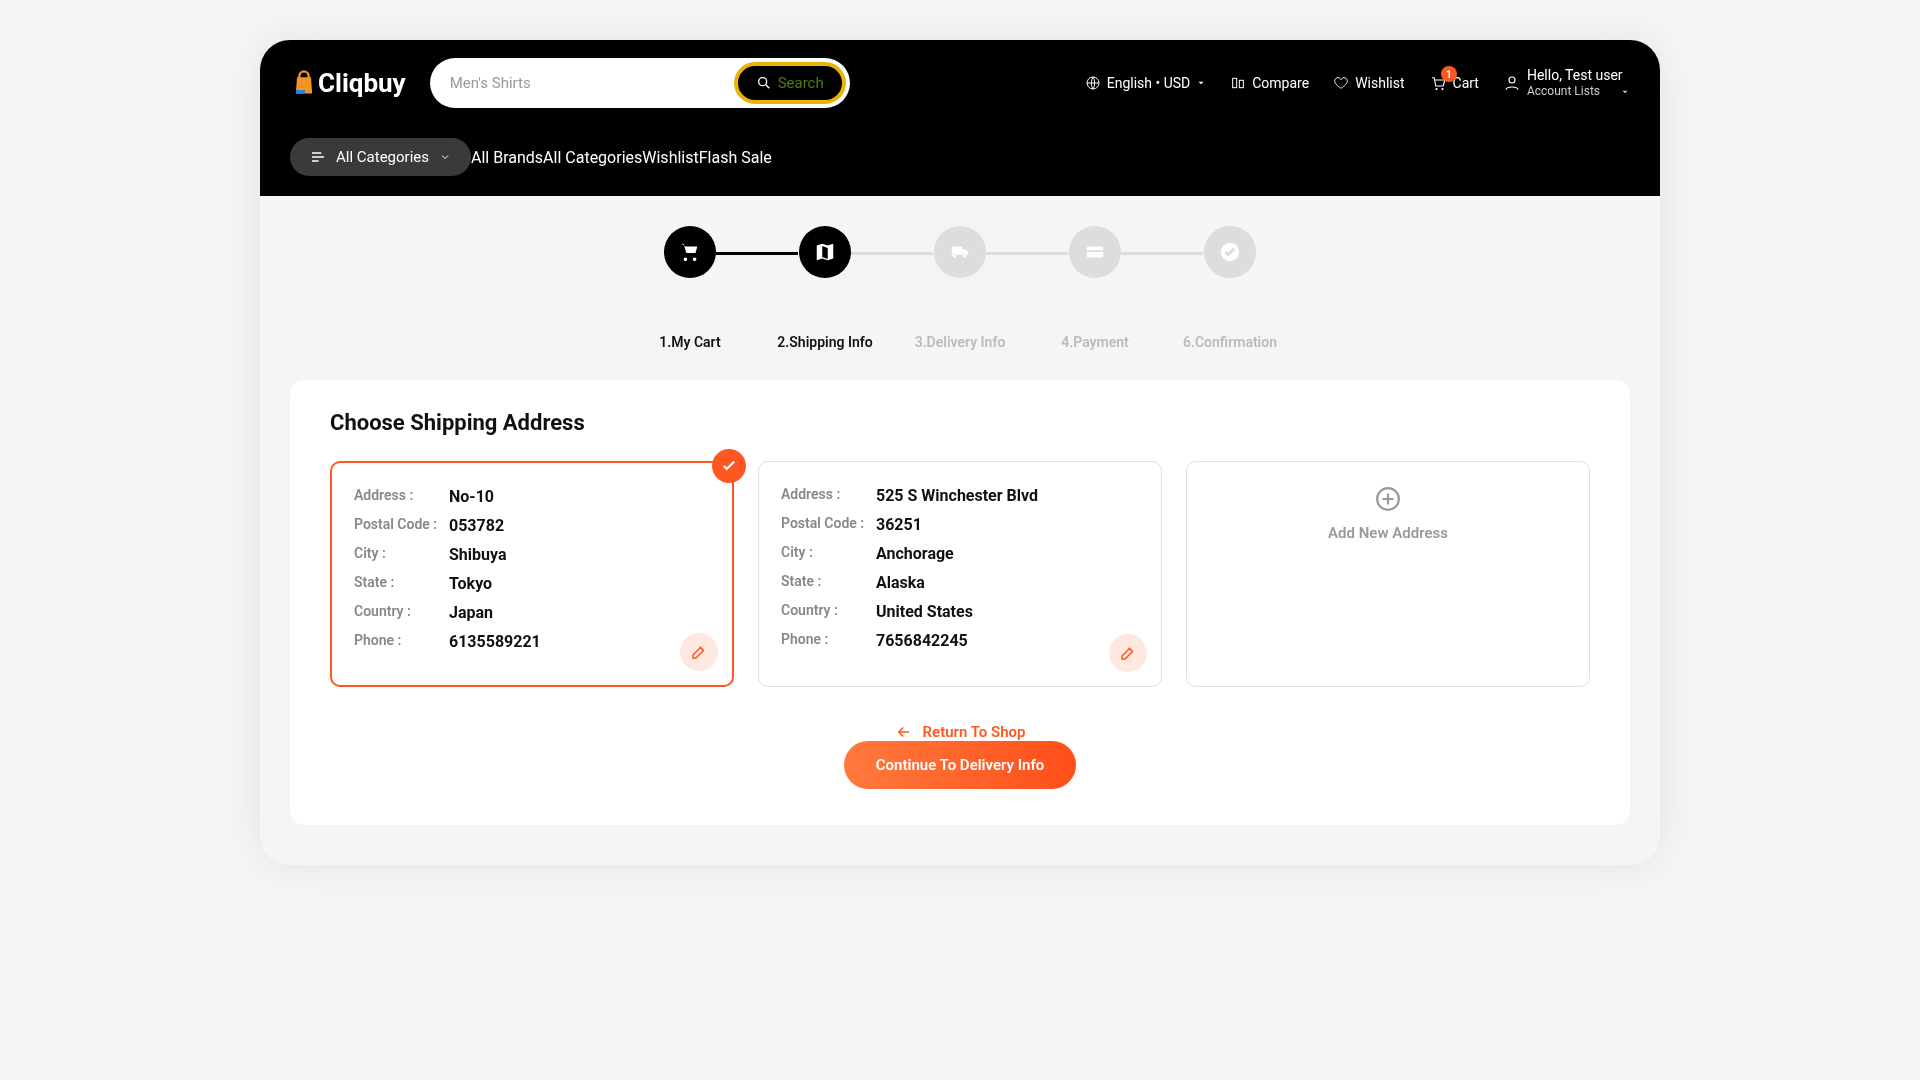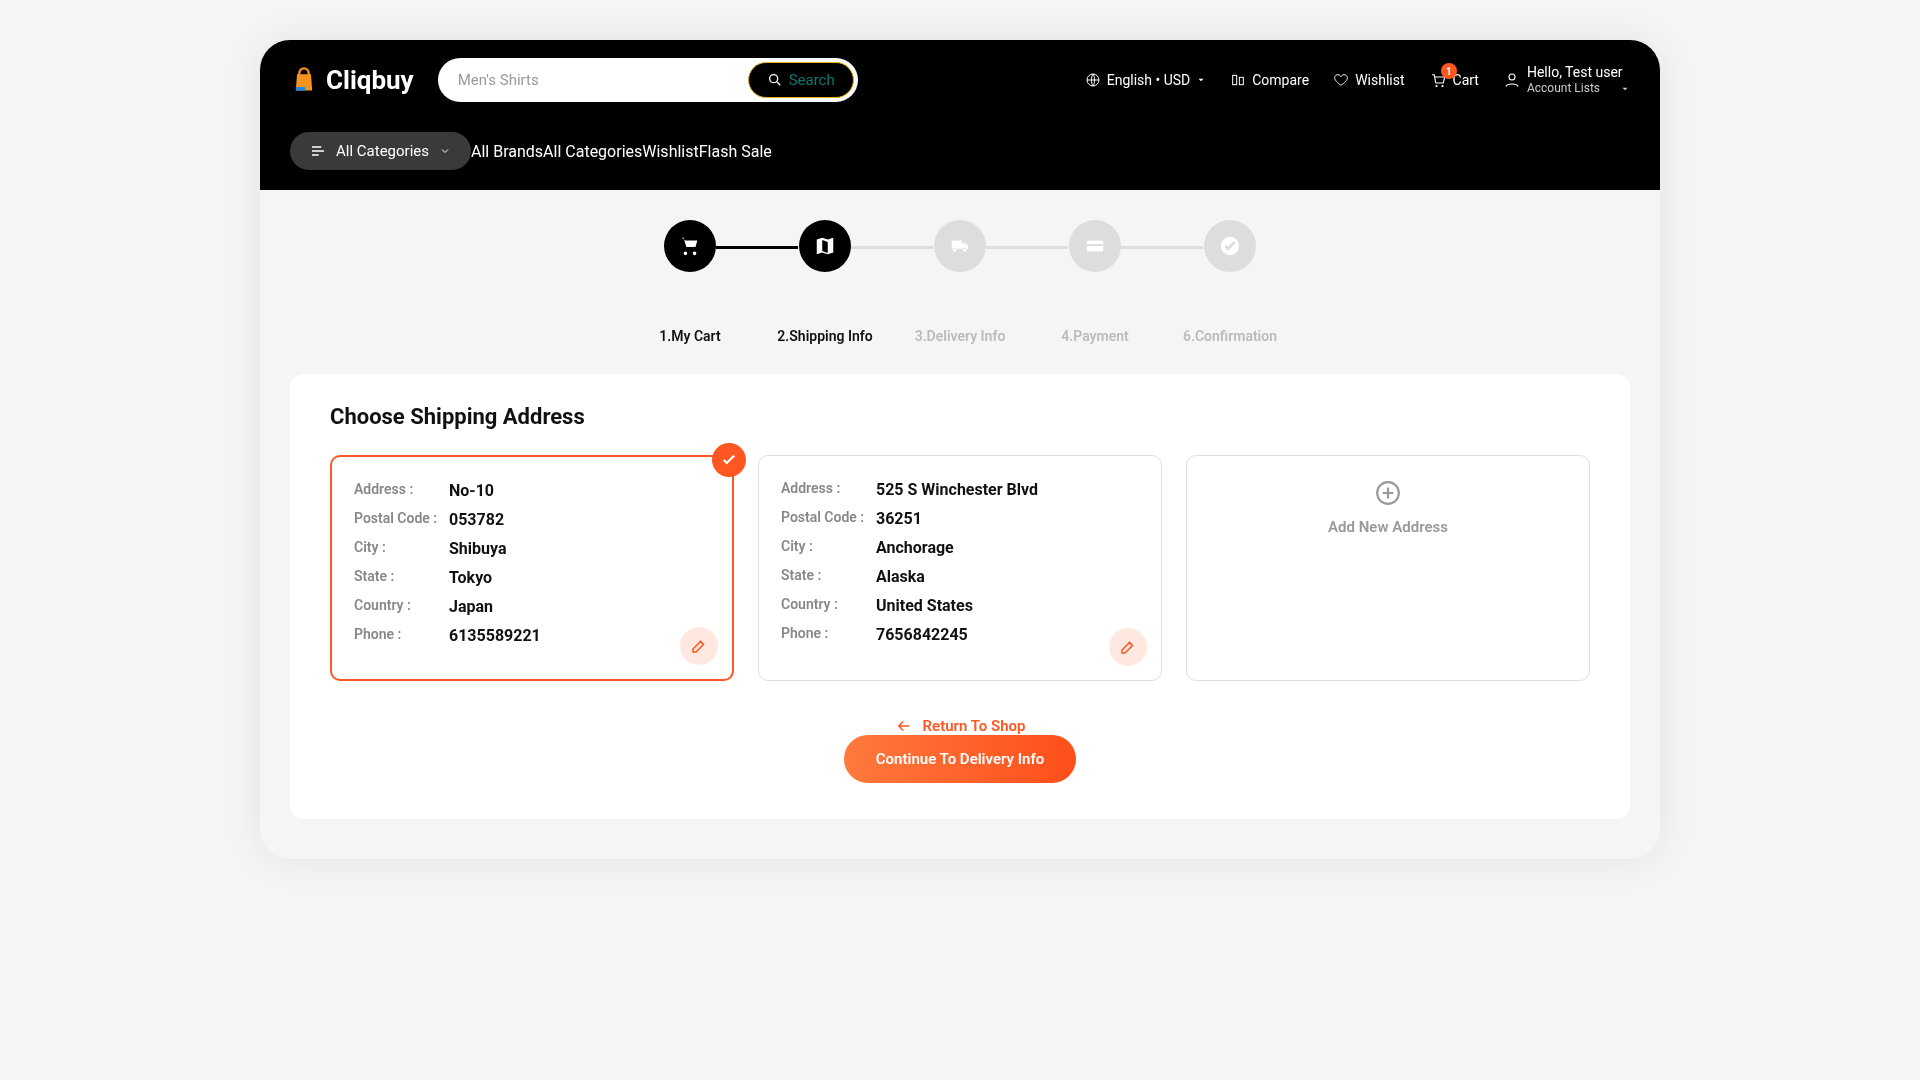--- a/index.html
+++ b/index.html
@@ -1,28 +1,28 @@
 <!DOCTYPE html>
 <html><head>
 <meta charset="utf-8">
 <style>
 * { margin: 0; padding: 0; box-sizing: border-box; font-family: -apple-system, BlinkMacSystemFont, 'Segoe UI', Roboto, sans-serif; }
 body { background: #f5f5f5; }
 .page-wrapper { background: #f5f5f5; padding: 40px; }
 .app-container { background: #f5f5f5; border-radius: 30px; overflow: hidden; max-width: 1400px; margin: 0 auto; box-shadow: 0 0 40px rgba(0,0,0,0.08); }
 
 .header-top { background: #000; padding: 18px 30px; display: flex; align-items: center; gap: 24px; }
-.logo { display: flex; align-items: center; gap: 8px; }
+.logo { display: flex; align-items: center; }
 .logo-icon { width: 28px; height: 28px; }
 .logo-text { color: #fff; font-size: 26px; font-weight: 700; }
 
 .search-wrap { flex: 0 0 420px; display: flex; align-items: center; background: #fff; border-radius: 30px; padding: 4px 4px 4px 20px; }
 .search-input { flex: 1; border: none; outline: none; font-size: 15px; color: #333; background: transparent; }
 .search-input::placeholder { color: #999; }
-.search-btn { display: flex; align-items: center; gap: 6px; background: #000; color: #0f766e; border: 1px solid #eab308; border-radius: 24px; padding: 8px 18px; cursor: pointer; font-size: 15px; }
+.search-btn { display: flex; align-items: center; gap: 6px; background: #000; color: #4d7c0f; border: 4px solid #eab308; border-radius: 24px; padding: 8px 18px; cursor: pointer; font-size: 15px; }
 
 .header-links { display: flex; align-items: center; gap: 24px; margin-left: auto; color: #fff; font-size: 14px; }
 .hlink { display: flex; align-items: center; gap: 6px; cursor: pointer; position: relative; }
 .badge { position: absolute; top: -8px; right: 22px; background: #ff5722; color: #fff; font-size: 10px; width: 16px; height: 16px; border-radius: 50%; display: flex; align-items: center; justify-content: center; font-weight: 700; }
 .account { line-height: 1.3; }
 .account-sub { font-size: 12px; color: #ccc; display: flex; align-items: center; gap: 20px; }
 
 .header-nav { background: #000; padding: 12px 30px 20px; display: flex; align-items: center; }
 .cat-btn { display: flex; align-items: center; gap: 10px; background: #3a3a3a; color: #fff; border: none; border-radius: 24px; padding: 10px 20px; cursor: pointer; font-size: 15px; }
 .nav-link { color: #fff; font-size: 16px; cursor: pointer; }

